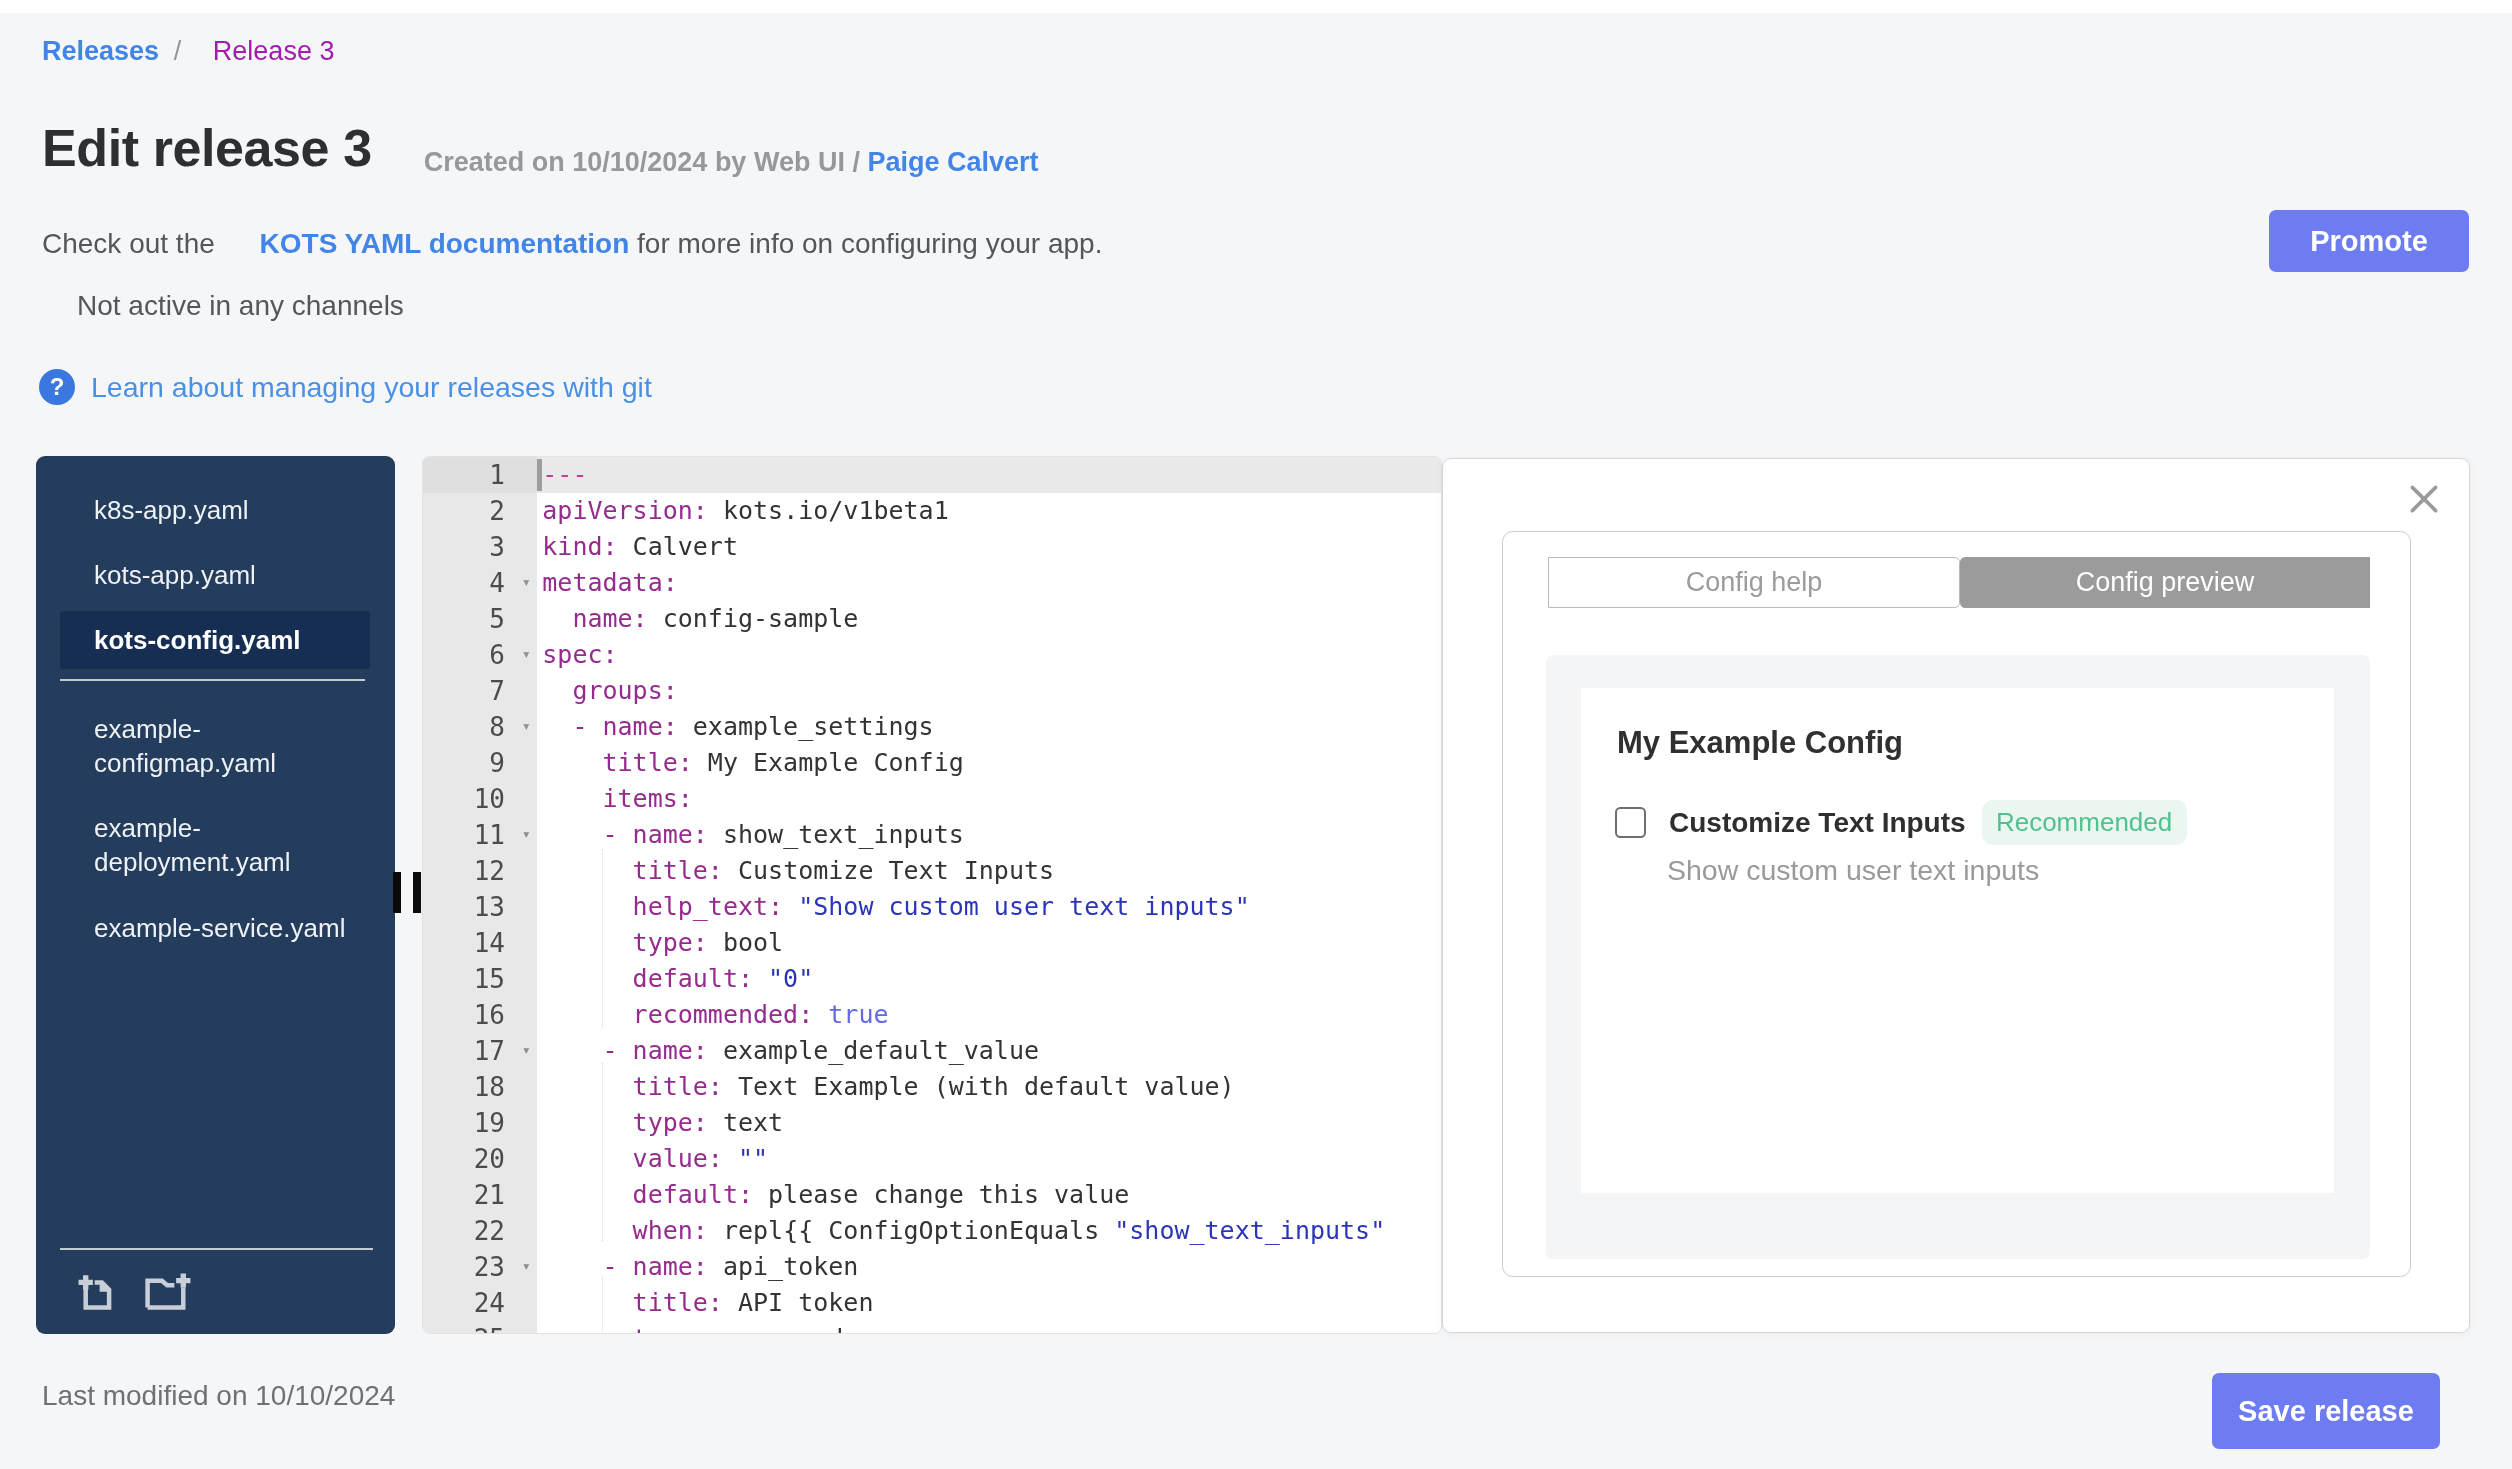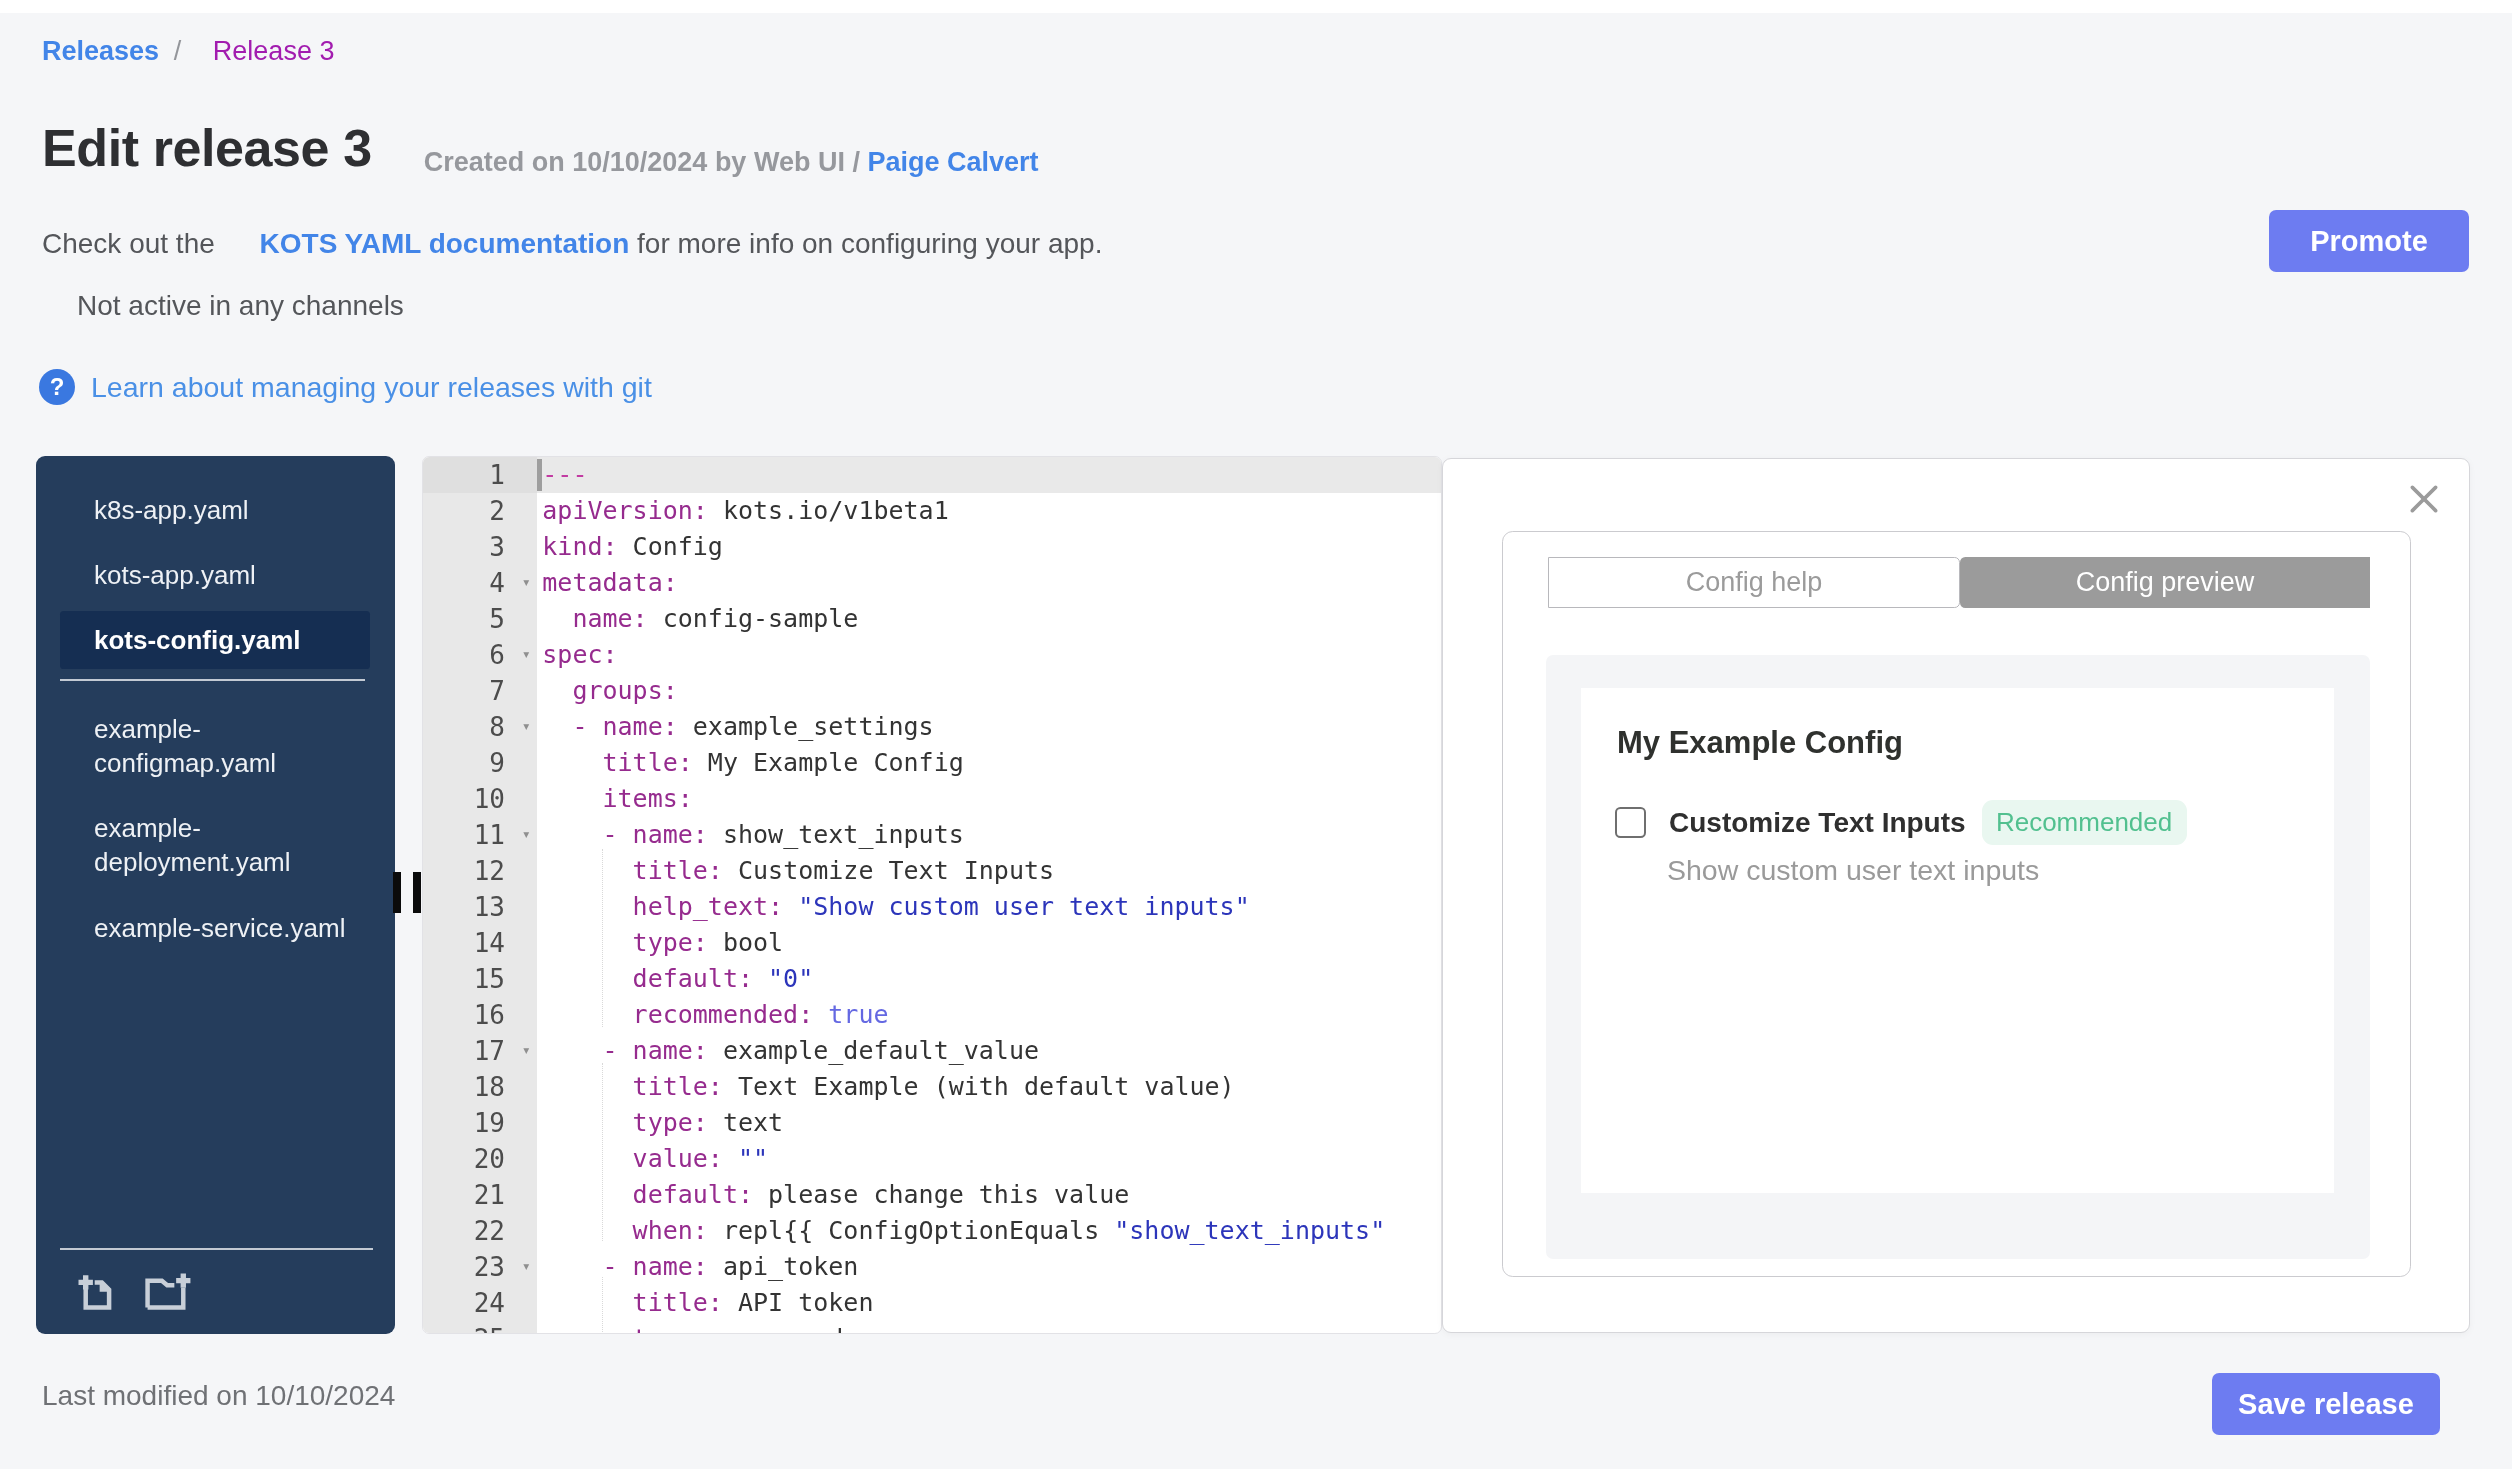--- a/index.html
+++ b/index.html
@@ -28,21 +28,21 @@
   .channel-status{position:absolute;left:42px;top:290px;font-size:28px;color:#54565a;margin-left:35px;}
 
   .git-row{position:absolute;left:39px;top:369px;display:flex;align-items:center;cursor:pointer;}
   .q-icon{width:36px;height:36px;border-radius:50%;background:#3a78e0;color:#fff;
     font-size:24px;font-weight:700;display:flex;align-items:center;justify-content:center;}
   .git-link{margin-left:16px;font-size:28.5px;color:#4a90e6;}
 
   .btn{background:#6d7cf1;color:#fff;font-weight:700;font-size:29px;border:none;border-radius:7.1px;
     display:flex;align-items:center;justify-content:center;cursor:pointer;}
   .promote-btn{position:absolute;right:43px;top:210px;width:200px;height:62px;text-align:right;}
-  .save-btn{position:absolute;right:72px;top:1373px;width:228px;height:62px;}
+  .save-btn{position:absolute;right:72px;top:1373px;width:228px;height:76px;}
 
   
   .sidebar{position:absolute;left:36px;top:456px;width:359px;height:878px;
     background:#253d5c;border-radius:9px;box-sizing:border-box;}
   .files{padding:25px 25px 0 24px;}
   .file{box-sizing:border-box;padding:11.6px 7.1px 11.6px 34px;font-size:26px;line-height:34px;
     color:#eef1f5;border-radius:3.6px;margin-bottom:8px;cursor:pointer;}
   .file.selected{background:#152e52;font-weight:700;color:#ffffff;}
   .files-divider{height:1.8px;background:#c3cad3;margin:10.7px 5.3px 19.6px 0;}
   .sidebar-footer{position:absolute;left:24px;right:22px;bottom:0;padding:0 0 21.4px 0;}
@@ -181,21 +181,21 @@
         <div class="gutter-cell">1</div>
         <div class="cursor"></div>
         <div class="code-cell"><span class="tok-doc">---</span></div>
       </div>
       <div class="code-line">
         <div class="gutter-cell">2</div>
         <div class="code-cell"><span class="tok-key">apiVersion:</span><span class="tok-plain"> kots.io/v1beta1</span></div>
       </div>
       <div class="code-line">
         <div class="gutter-cell">3</div>
-        <div class="code-cell"><span class="tok-key">kind:</span><span class="tok-plain"> Config</span></div>
+        <div class="code-cell"><span class="tok-key">kind:</span><span class="tok-plain"> Calvert</span></div>
       </div>
       <div class="code-line">
         <div class="gutter-cell">4<span class="fold-caret">▾</span></div>
         <div class="code-cell"><span class="tok-key">metadata:</span></div>
       </div>
       <div class="code-line">
         <div class="gutter-cell">5</div>
         <div class="code-cell"><span class="tok-key">  name:</span><span class="tok-plain"> config-sample</span></div>
       </div>
       <div class="code-line">

